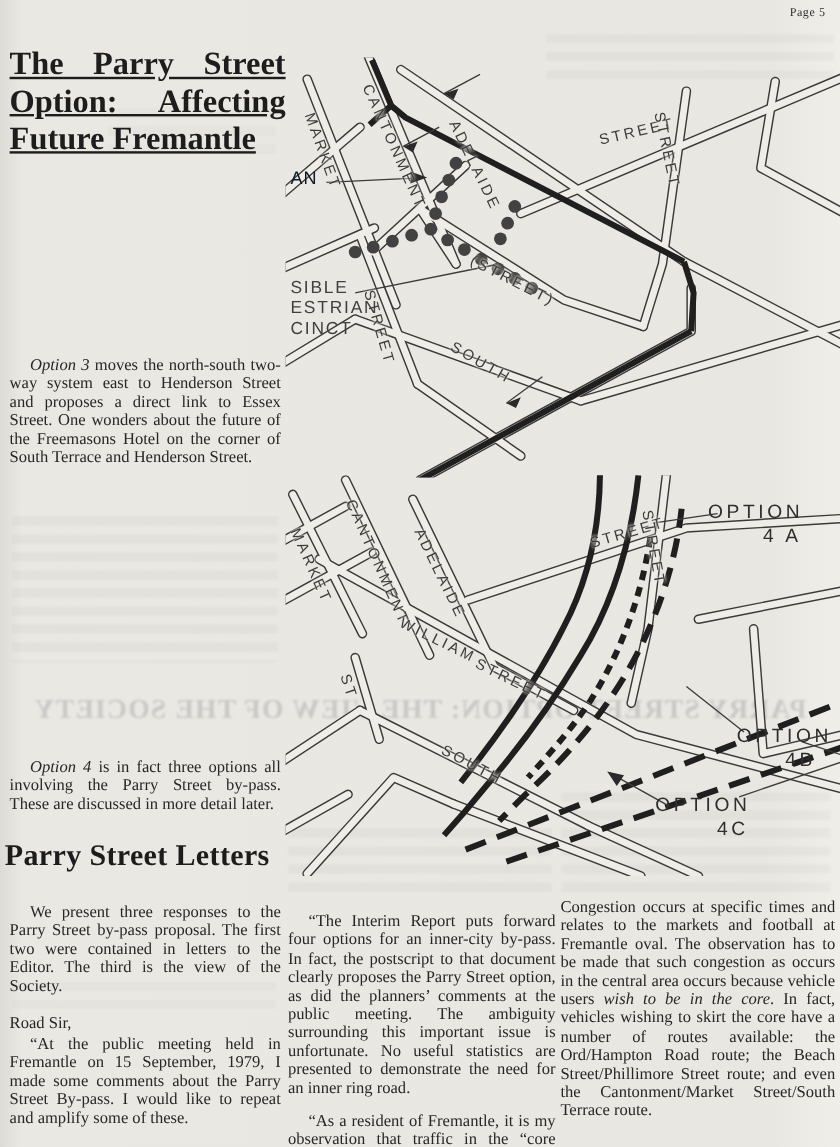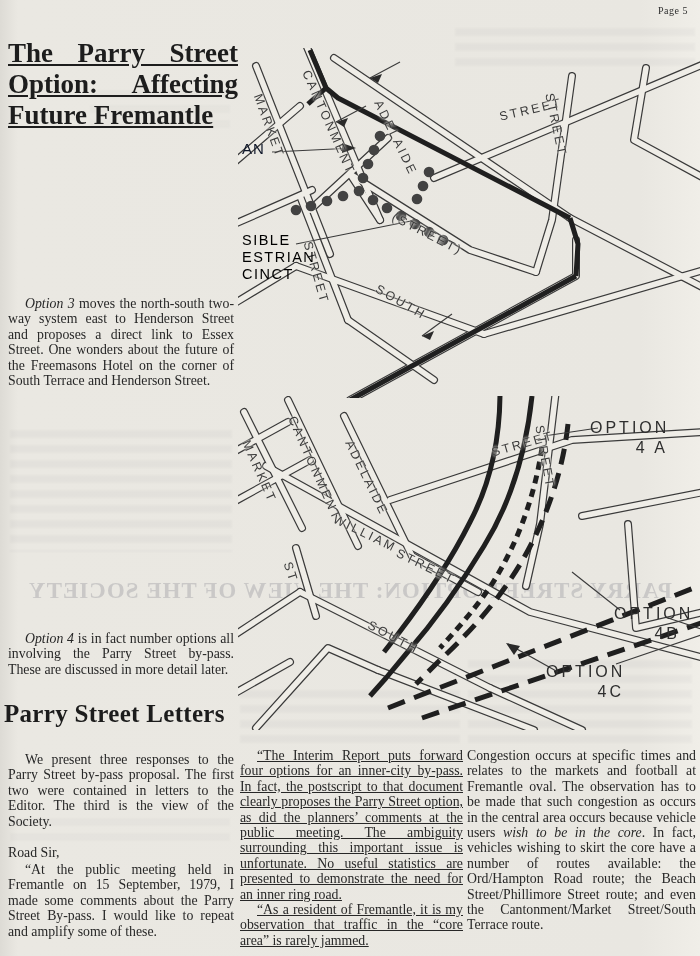--- a/index.html
+++ b/index.html
@@ -17,34 +17,34 @@
   .para{font-size:13.8px;line-height:15.4px;text-align:justify;color:#272727;}
   .para .it{font-style:italic;}
   .indent{text-indent:17px;}
   .cap3{left:8px;top:296px;width:226px;}
   .cap4{left:8px;top:631px;width:226px;}
   .letters-head{left:4px;top:700px;width:232px;font-weight:bold;font-size:25px;color:#1c1c1c;letter-spacing:.3px;}
   .intro{left:8px;top:752px;width:226px;}
   .salut{left:8px;top:845px;width:226px;font-size:13.8px;}
   .letterp{left:8px;top:862px;width:226px;}
   .colmid{left:240px;top:748px;width:223px;}
-  .colmid .para{margin:0 0 0 0;text-decoration:underline;}
+  .colmid .para{margin:12px 0 0 0;}
   .colright{left:467px;top:748px;width:229px;}
   
   .map{overflow:visible;}
   .map svg{position:absolute;left:0;top:0;}
   .map1{left:238px;top:48px;width:462px;height:350px;}
   .map2{left:238px;top:396px;width:462px;height:334px;}
   .mlabel{
     position:absolute;font-family:"Liberation Sans",sans-serif;font-size:12.5px;
     letter-spacing:2.5px;color:#3b3b3b;white-space:nowrap;transform-origin:0 0;
     text-shadow:0 0 3px #e9e7e1,0 0 3px #e9e7e1;
   }
   .precinct{position:absolute;left:4px;top:184px;font-family:"Liberation Sans",sans-serif;
-    font-size:14.5px;letter-spacing:1.5px;line-height:17px;color:#000000;}
+    font-size:14.5px;letter-spacing:1.5px;line-height:17px;color:#404040;}
   .an-note{position:absolute;left:4px;top:92px;font-family:"Liberation Sans",sans-serif;
     font-size:15px;letter-spacing:1px;color:#0f172a;}
   .opt{position:absolute;font-family:"Liberation Sans",sans-serif;font-size:16px;
     letter-spacing:3px;color:#2e2e2e;text-align:right;line-height:20px;}
   .o4a{left:352px;top:22px;width:78px;}
   .o4b{left:376px;top:208px;width:66px;}
   .o4c{left:308px;top:266px;width:78px;}
   
   .m1-market{left:26px;top:44px;transform:rotate(70deg);}
   .m1-cant{left:74px;top:20px;transform:rotate(66deg);}
@@ -282,21 +282,21 @@
     <div>OPTION</div>
     <div>4B</div>
   </div>
   <div class="opt o4c">
     <div>OPTION</div>
     <div>4C</div>
   </div>
 </div>
 
 <div class="abs para cap3 indent"><span class="it">Option 3</span><span> moves the north-south two-way system east to Henderson Street and proposes a direct link to Essex Street. One wonders about the future of the Freemasons Hotel on the corner of South Terrace and Henderson Street.</span></div>
-<div class="abs para cap4 indent"><span class="it">Option 4</span><span> is in fact number options all involving the Parry Street by-pass. These are discussed in more detail later.</span></div>
+<div class="abs para cap4 indent"><span class="it">Option 4</span><span> is in fact three options all involving the Parry Street by-pass. These are discussed in more detail later.</span></div>
 
 <div class="abs letters-head">Parry Street Letters</div>
 <div class="abs para intro indent">We present three responses to the Parry Street by-pass proposal. The first two were contained in letters to the Editor. The third is the view of the Society.</div>
 <div class="abs salut">Road Sir,</div>
 <div class="abs para letterp indent">“At the public meeting held in Fremantle on 15 September, 1979, I made some comments about the Parry Street By-pass. I would like to repeat and amplify some of these.</div>
 
 <div class="abs colmid">
   <div class="para indent">“The Interim Report puts forward four options for an inner-city by-pass. In fact, the postscript to that document clearly proposes the Parry Street option, as did the planners’ comments at the public meeting. The ambiguity surrounding this important issue is unfortunate. No useful statistics are presented to demonstrate the need for an inner ring road.</div>
   <div class="para indent">“As a resident of Fremantle, it is my observation that traffic in the “core area” is rarely jammed.</div>
 </div>

